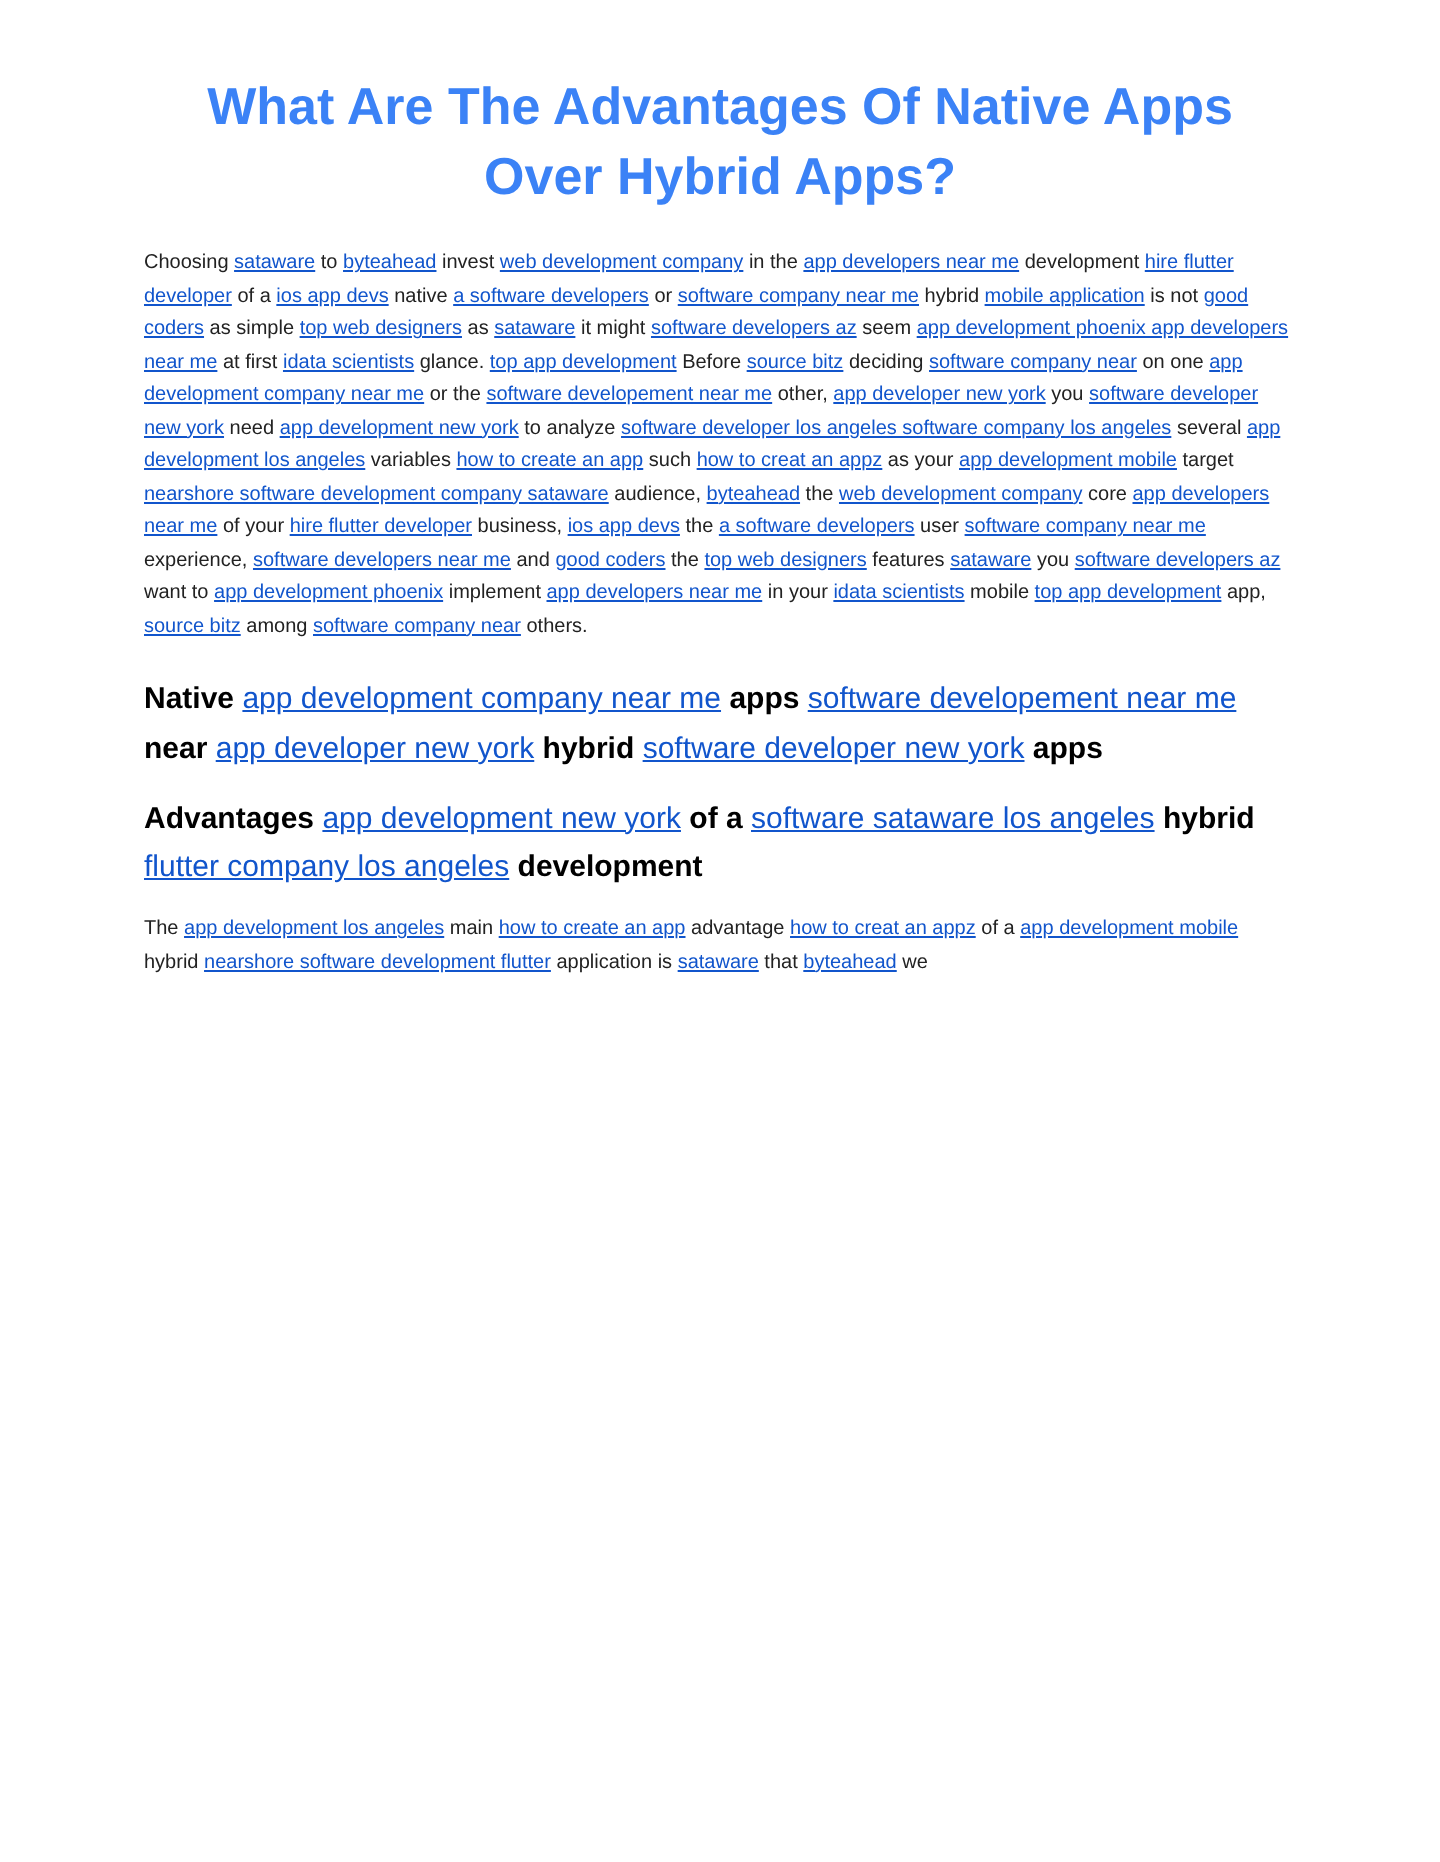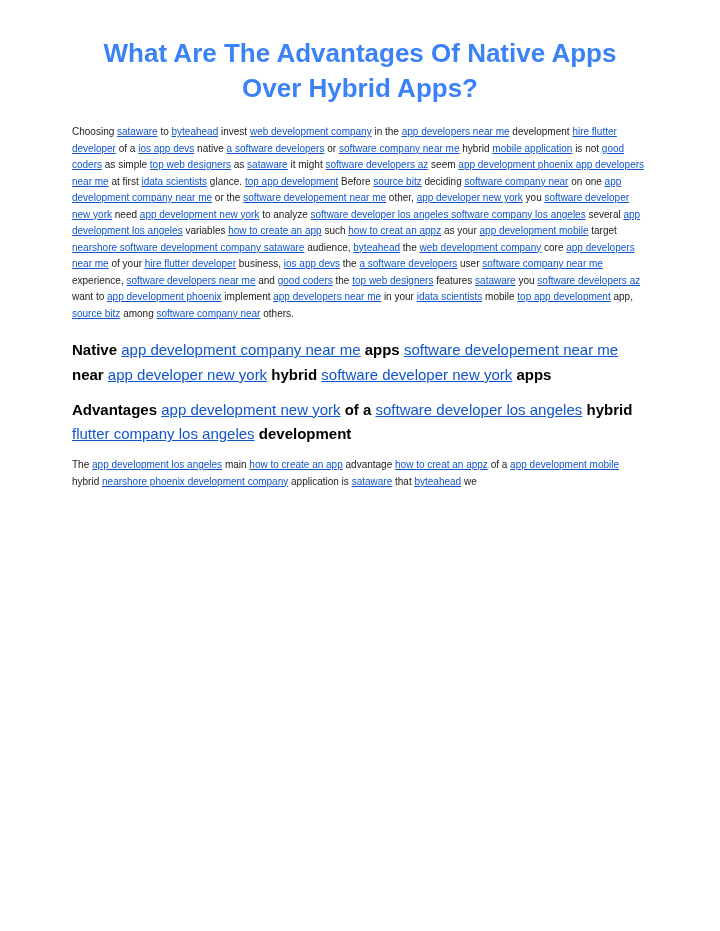--- a/index.html
+++ b/index.html
@@ -68,18 +68,18 @@
 
 <p class="body-text">
   Choosing <a href="#">sataware</a> to <a href="#">byteahead</a> invest <a href="#">web development company</a> in the <a href="#">app developers near me</a> development <a href="#">hire flutter developer</a> of a <a href="#">ios app devs</a> native <a href="#">a software developers</a> or <a href="#">software company near me</a> hybrid <a href="#">mobile application</a> is not <a href="#">good coders</a> as simple <a href="#">top web designers</a> as <a href="#">sataware</a> it might <a href="#">software developers az</a> seem <a href="#">app development phoenix app developers near me</a> at first <a href="#">idata scientists</a> glance. <a href="#">top app development</a> Before <a href="#">source bitz</a> deciding <a href="#">software company near</a> on one <a href="#">app development company near me</a> or the <a href="#">software developement near me</a> other, <a href="#">app developer new york</a> you <a href="#">software developer new york</a> need <a href="#">app development new york</a> to analyze <a href="#">software developer los angeles software company los angeles</a> several <a href="#">app development los angeles</a> variables <a href="#">how to create an app</a> such <a href="#">how to creat an appz</a> as your <a href="#">app development mobile</a> target <a href="#">nearshore software development company sataware</a> audience, <a href="#">byteahead</a> the <a href="#">web development company</a> core <a href="#">app developers near me</a> of your <a href="#">hire flutter developer</a> business, <a href="#">ios app devs</a> the <a href="#">a software developers</a> user <a href="#">software company near me</a> experience, <a href="#">software developers near me</a> and <a href="#">good coders</a> the <a href="#">top web designers</a> features <a href="#">sataware</a> you <a href="#">software developers az</a> want to <a href="#">app development phoenix</a> implement <a href="#">app developers near me</a> in your <a href="#">idata scientists</a> mobile <a href="#">top app development</a> app, <a href="#">source bitz</a> among <a href="#">software company near</a> others.
 </p>
 
 <p class="section-heading">
   <span class="bold-word">Native</span> <a href="#">app development company near me</a> <span class="bold-word">apps</span> <a href="#">software developement near me</a> <span class="bold-word">near</span> <a href="#">app developer new york</a> <span class="bold-word">hybrid</span> <a href="#">software developer new york</a> <span class="bold-word">apps</span>
 </p>
 
 <p class="advantages-heading">
-  <span class="bold-word">Advantages</span> <a href="#">app development new york</a> <span class="bold-word">of a</span> <a href="#">software developer los angeles</a> <span class="bold-word">hybrid</span> <a href="#">flutter company los angeles</a> <span class="bold-word">development</span>
+  <span class="bold-word">Advantages</span> <a href="#">app development new york</a> <span class="bold-word">of a</span> <a href="#">software sataware los angeles</a> <span class="bold-word">hybrid</span> <a href="#">flutter company los angeles</a> <span class="bold-word">development</span>
 </p>
 
 <p class="body-text">
-  The <a href="#">app development los angeles</a> main <a href="#">how to create an app</a> advantage <a href="#">how to creat an appz</a> of a <a href="#">app development mobile</a> hybrid <a href="#">nearshore phoenix development company</a> application is <a href="#">sataware</a> that <a href="#">byteahead</a> we
+  The <a href="#">app development los angeles</a> main <a href="#">how to create an app</a> advantage <a href="#">how to creat an appz</a> of a <a href="#">app development mobile</a> hybrid <a href="#">nearshore software development flutter</a> application is <a href="#">sataware</a> that <a href="#">byteahead</a> we
 </p>
 
 </body></html>

